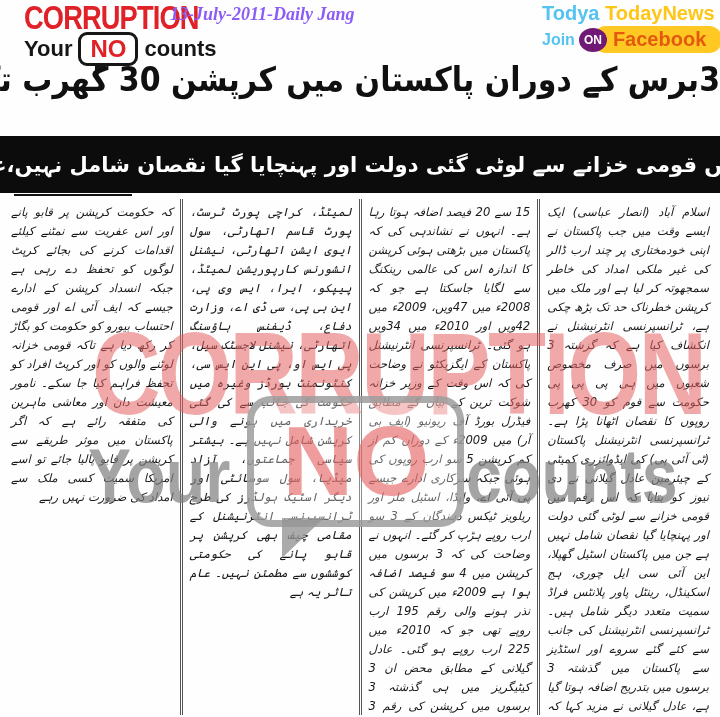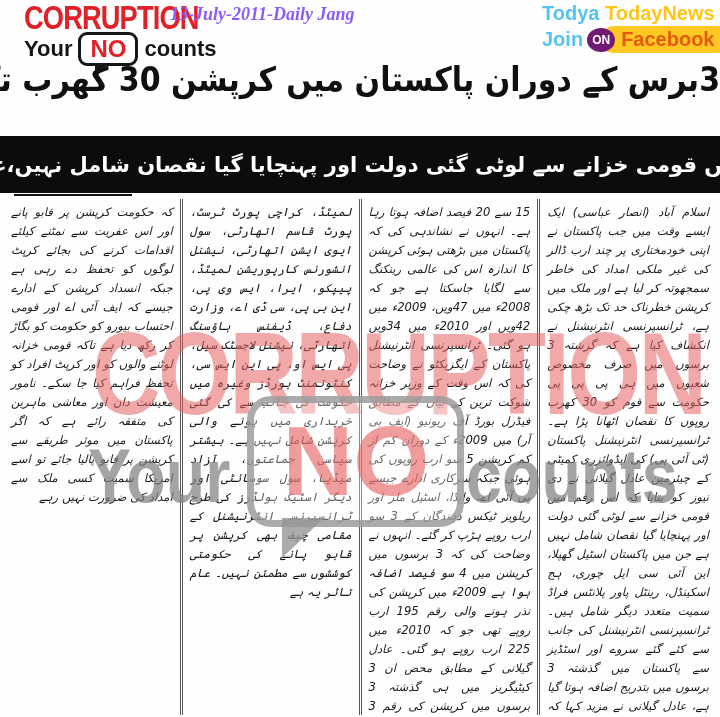--- a/index.html
+++ b/index.html
@@ -21,21 +21,21 @@
         border-top:13px solid #161616;border-right:15px solid transparent;}
   .brand-no{font-size:24px;font-weight:900;color:#e02128;}
   .date-line{position:absolute;left:170px;top:4px;font-family:"Liberation Serif",serif;
         font-style:italic;font-weight:bold;font-size:18px;color:#8b5cf6;white-space:nowrap;}
   .promo{position:absolute;left:542px;top:2px;width:205px;
         font-family:"Liberation Sans",sans-serif;font-weight:800;}
   .promo-line1{font-size:20px;white-space:nowrap;}
   .todya{color:#54c3f1;}
   .todaynews{color:#ffc617;}
   .promo-line2{display:flex;align-items:center;margin-top:1px;}
-  .join-label{color:#54c3f1;font-size:20px;margin-right:4px;}
+  .join-label{color:#54c3f1;font-size:16px;margin-right:4px;}
   .on-badge{position:relative;z-index:2;background:#701a75;color:#fff;border-radius:50%;
         font-size:12px;font-weight:900;padding:5px 5px;}
   .fb-pill{background:#ffc822;border-radius:13px;padding:2px 16px 2px 20px;margin-left:-14px;}
   .fb-label{color:#e35a0e;font-size:20px;font-weight:900;}
 
   
   .headline{position:absolute;top:60px;left:0;width:720px;text-align:center;
         direction:rtl;font-size:30px;font-weight:700;color:#101010;white-space:nowrap;
         transform:scaleY(1.12);transform-origin:center top;}
   .sub-bar{position:absolute;top:136px;left:0;width:720px;height:57px;background:#0c0c0c;

